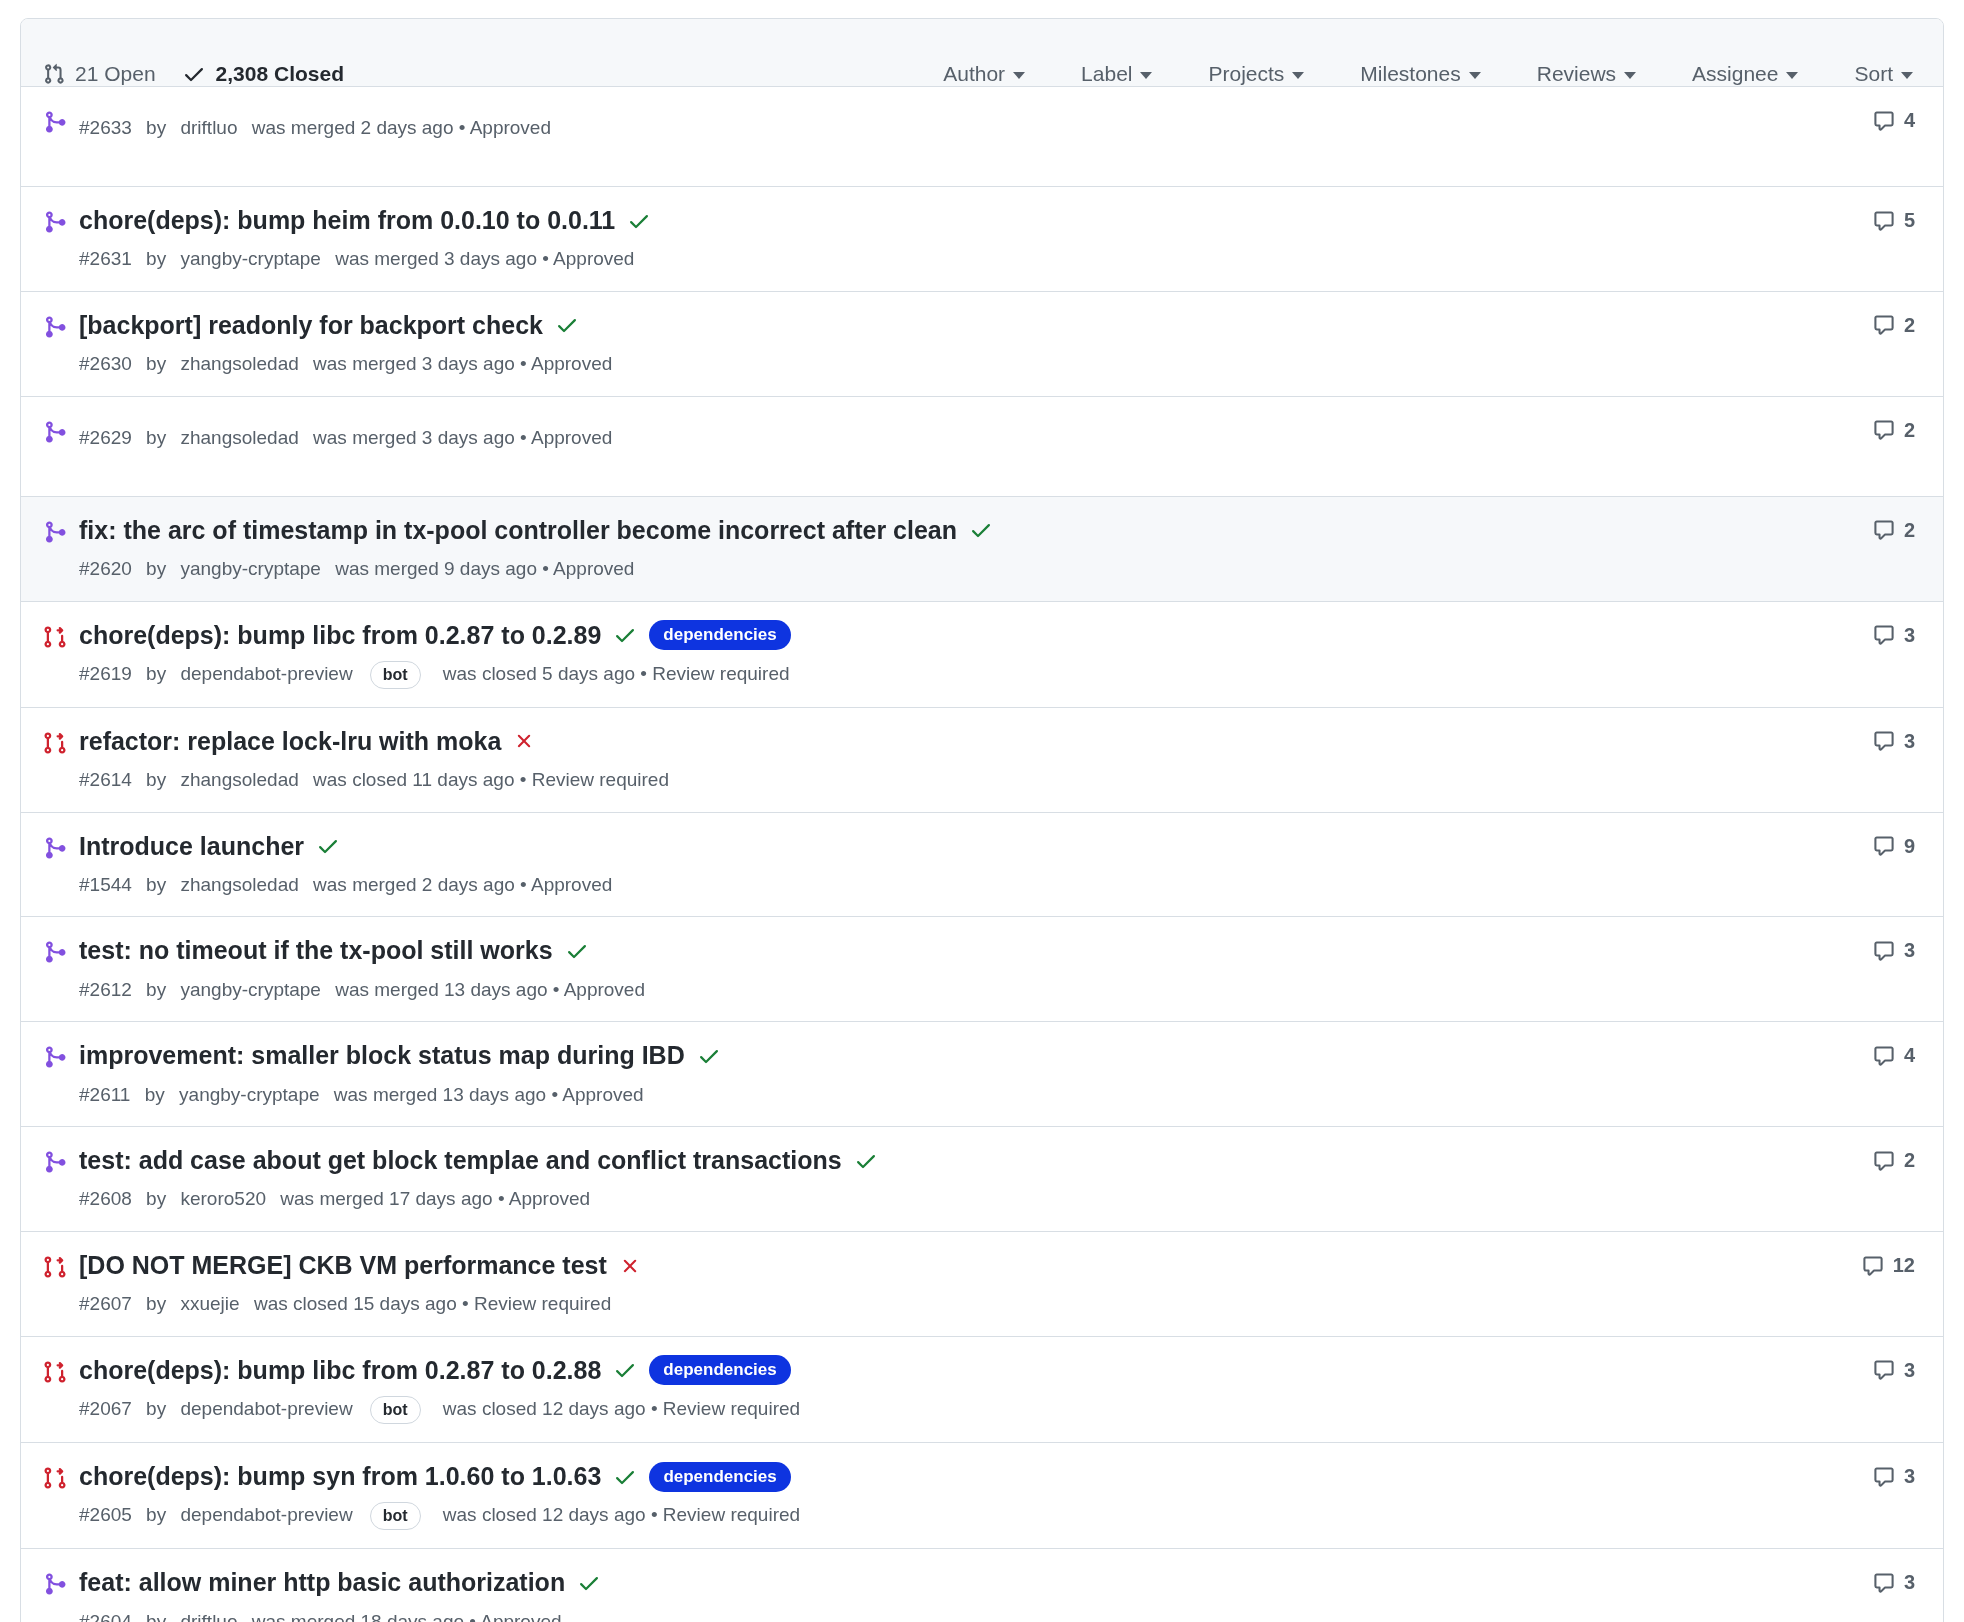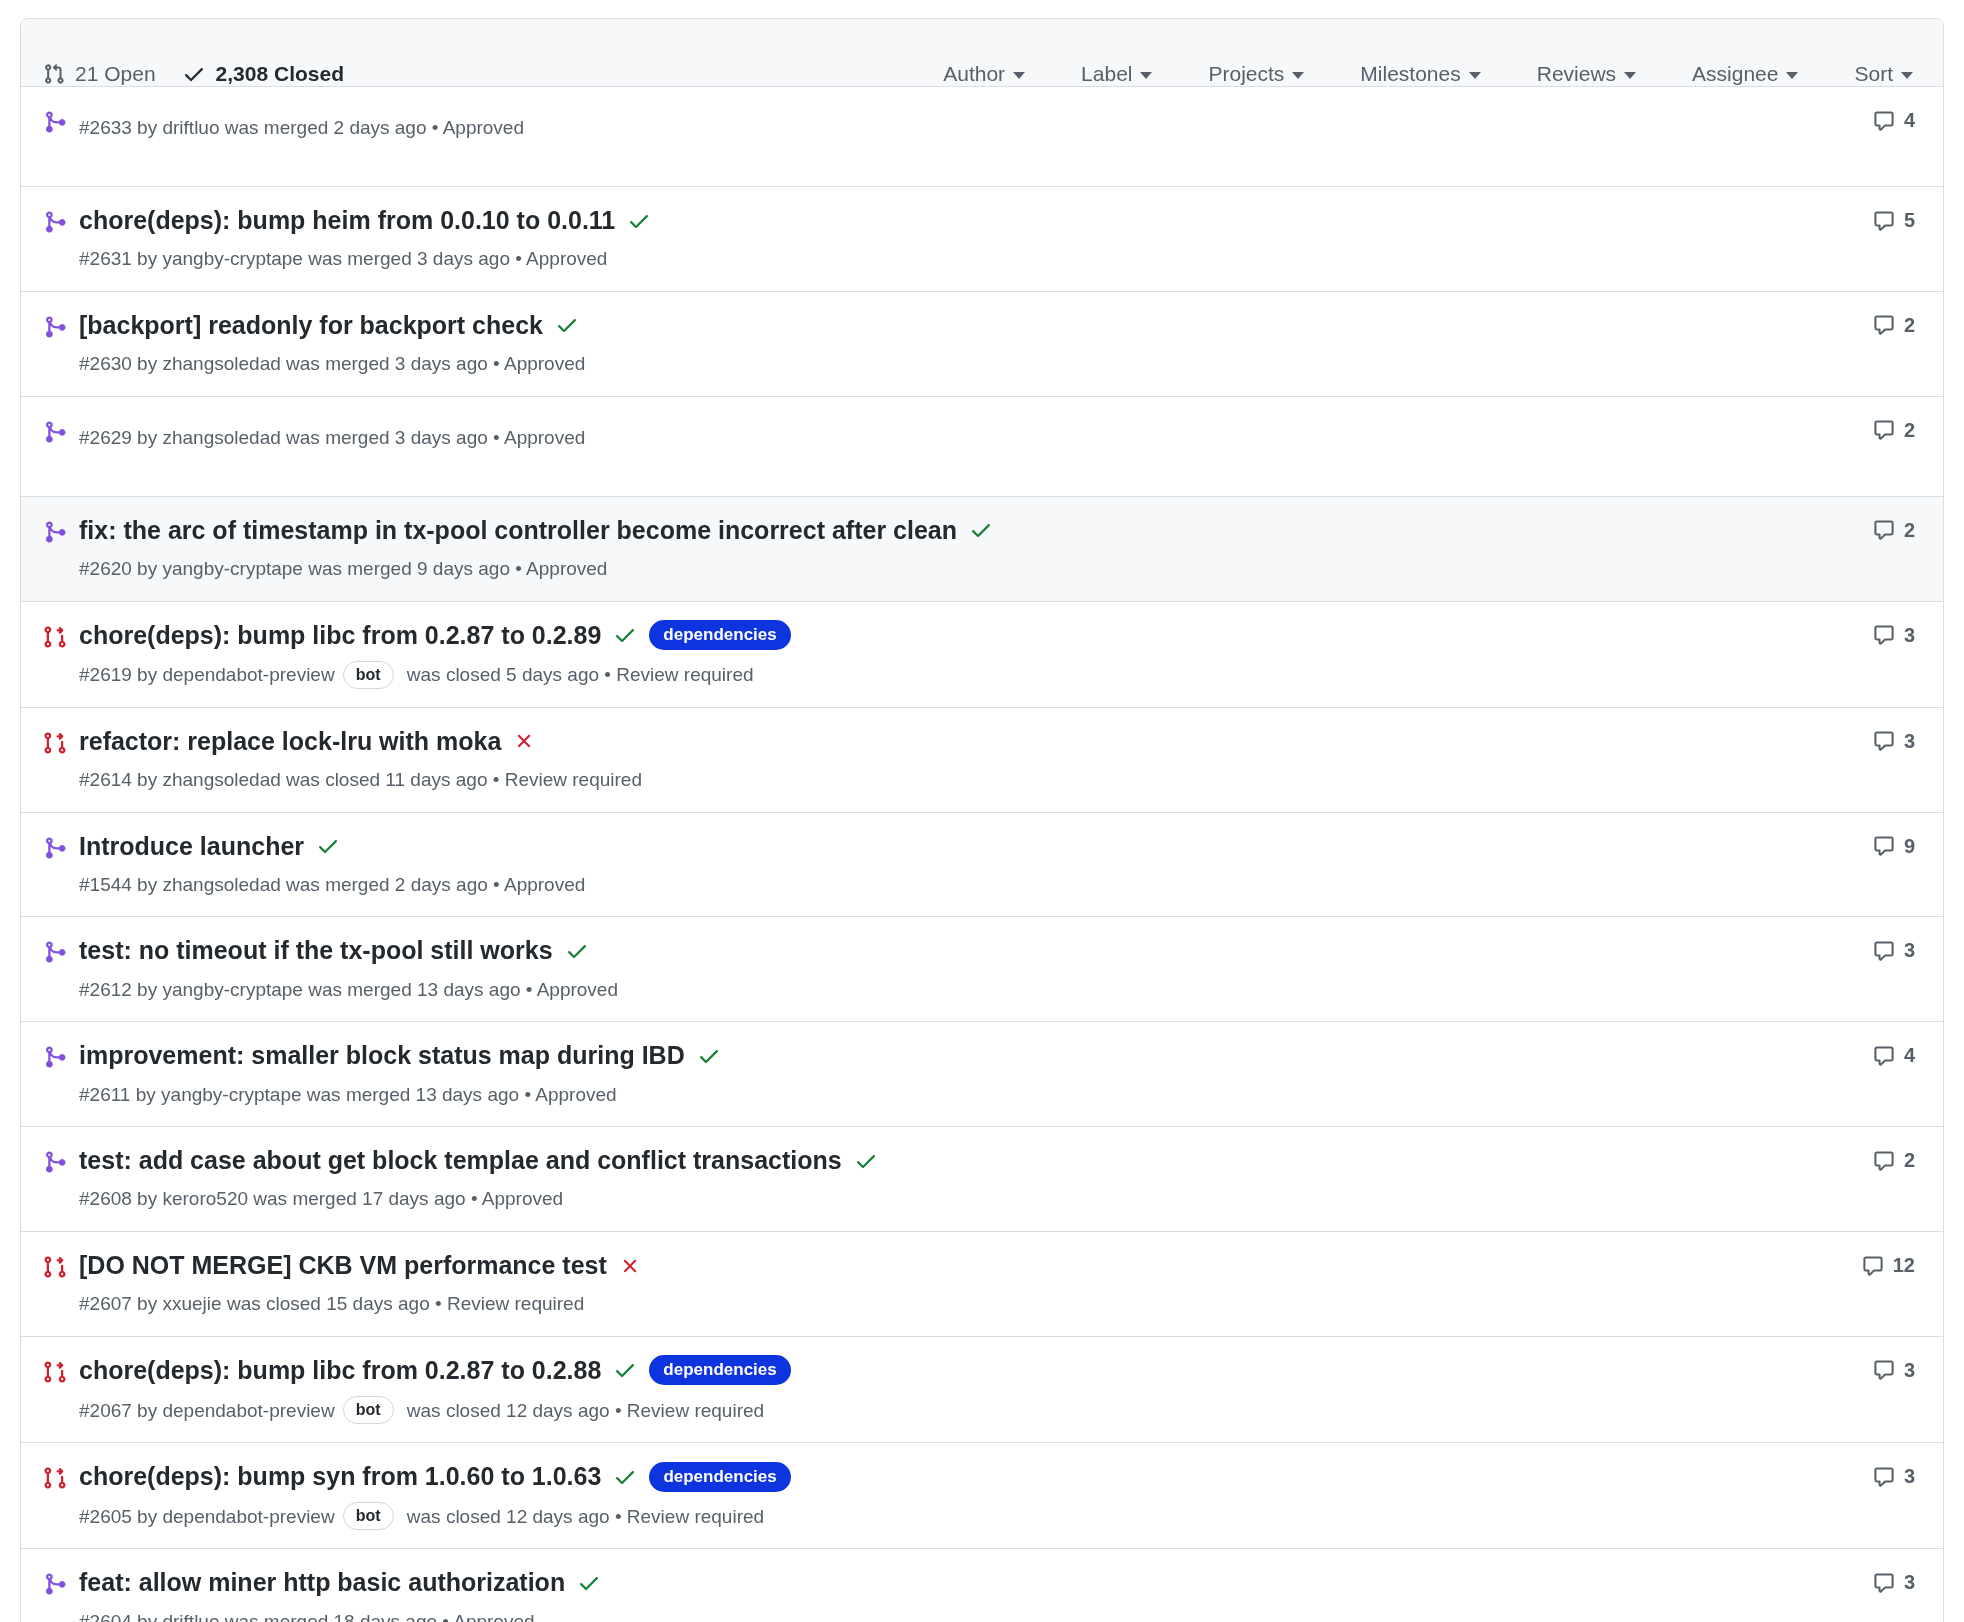--- a/index.html
+++ b/index.html
@@ -129,23 +129,23 @@
     cursor: pointer;
     white-space: nowrap;
   }
 
   .pr-sub {
     margin-top: 10px;
     font-size: 19px;
     color: #57606a;
     line-height: 1.4;
     display: flex;
-    align-items: flex-end;
+    align-items: flex-start;
     flex-wrap: wrap;
-    gap: 0px;
+    gap: 9px;
   }
   .pr-sub .seg { white-space: pre; }
   .pr-sub .link { cursor: pointer; }
   .bot-badge {
     display: inline-flex;
     align-items: center;
     height: 28px;
     padding: 0 12px;
     margin: 0 8px;
     border: 1px solid #d0d7de;

